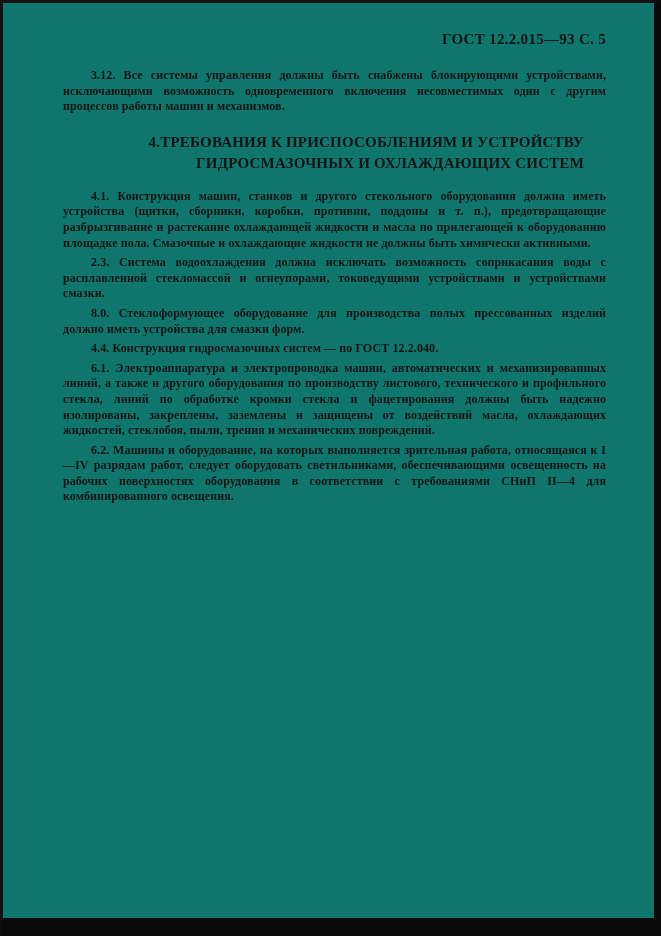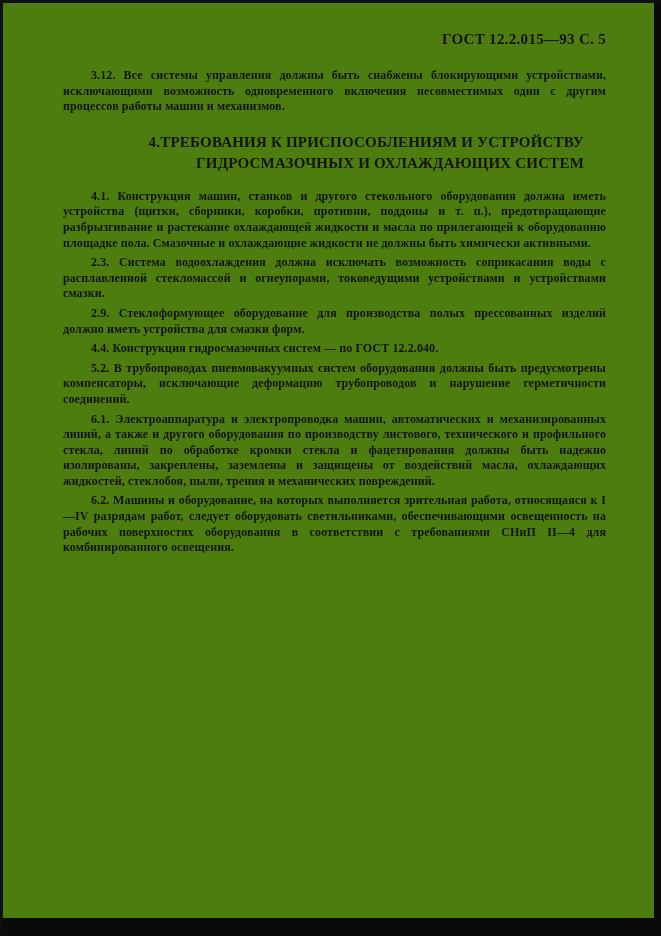--- a/index.html
+++ b/index.html
@@ -6,21 +6,21 @@
     margin: 0;
     padding: 0;
     background: #6b6b6b;
   }
   .page {
     position: relative;
     width: 661px;
     height: 936px;
     box-sizing: border-box;
     margin: 0 auto;
-    background: #4d7c0f;
+    background: #0f766e;
     border-top: 3px solid #101010;
     border-left: 3px solid #101010;
     border-right: 7px solid #0a0a0a;
     border-bottom: 18px solid #0a0a0a;
     padding: 28px 44px 0 56px;
     overflow: hidden;
     font-family: "Liberation Serif", "DejaVu Serif", serif;
     font-weight: bold;
     color: #141414;
   }
@@ -59,26 +59,25 @@
 
   <p class="para">3.12. Все системы управления должны быть снабжены блокирующими устройствами, исключающими возможность одновременного включения несовместимых один с другим процессов работы машин и механизмов.</p>
 
   <div class="sec-heading">4.ТРЕБОВАНИЯ К ПРИСПОСОБЛЕНИЯМ И УСТРОЙСТВУ
 ГИДРОСМАЗОЧНЫХ И ОХЛАЖДАЮЩИХ СИСТЕМ</div>
 
   <p class="para">4.1. Конструкция машин, станков и другого стекольного оборудования должна иметь устройства (щитки, сборники, коробки, противни, поддоны и т. п.), предотвращающие разбрызгивание и растекание охлаждающей жидкости и масла по прилегающей к оборудованию площадке пола. Смазочные и охлаждающие жидкости не должны быть химически активными.</p>
 
   <p class="para">2.3. Система водоохлаждения должна исключать возможность соприкасания воды с расплавленной стекломассой и огнеупорами, токоведущими устройствами и устройствами смазки.</p>
 
-  <p class="para">2.9. Стеклоформующее оборудование для производства полых прессованных изделий должно иметь устройства для смазки форм.</p>
+  <p class="para">8.0. Стеклоформующее оборудование для производства полых прессованных изделий должно иметь устройства для смазки форм.</p>
 
   <p class="para">4.4. Конструкция гидросмазочных систем — по ГОСТ 12.2.040.</p>
 
 
 
-  <p class="para">5.2. В трубопроводах пневмовакуумных систем оборудования должны быть предусмотрены компенсаторы, исключающие деформацию трубопроводов и нарушение герметичности соединений.</p>
 
 
   <p class="para">6.1. Электроаппаратура и электропроводка машин, автоматических и механизированных линий, а также и другого оборудования по производству листового, технического и профильного стекла, линий по обработке кромки стекла и фацетирования должны быть надежно изолированы, закреплены, заземлены и защищены от воздействий масла, охлаждающих жидкостей, стеклобоя, пыли, трения и механических повреждений.</p>
 
   <p class="para">6.2. Машины и оборудование, на которых выполняется зрительная работа, относящаяся к I—IV разрядам работ, следует оборудовать светильниками, обеспечивающими освещенность на рабочих поверхностях оборудования в соответствии с требованиями СНиП II—4 для комбинированного освещения.</p>
 
 </div>
 
 </body></html>

